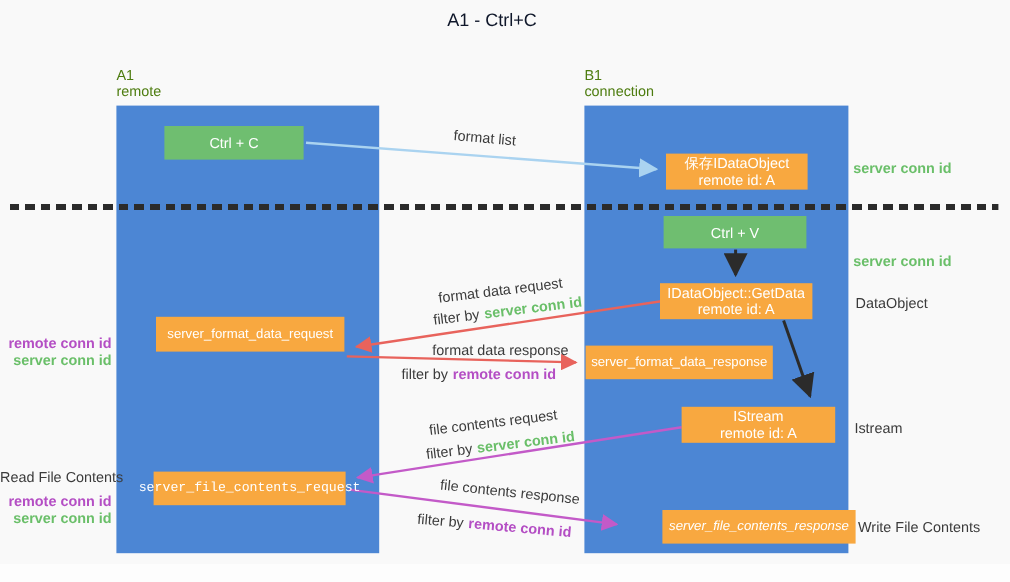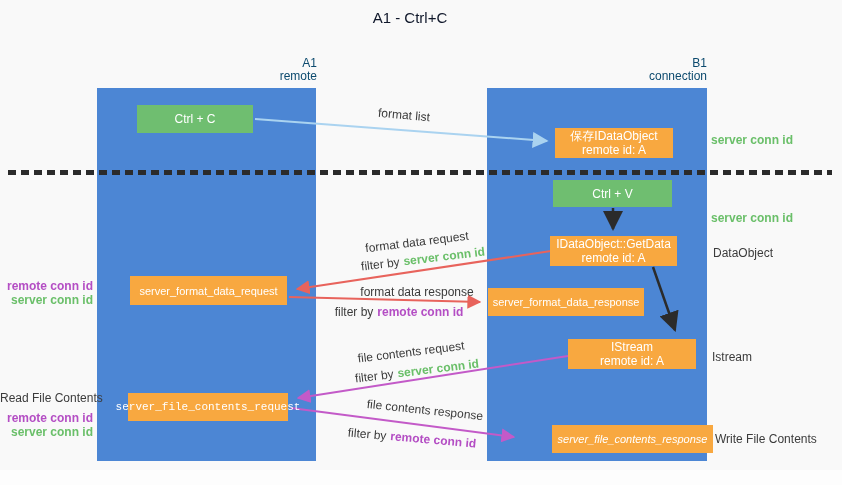--- a/index.html
+++ b/index.html
@@ -9,22 +9,22 @@
     background:#f9f9f9;
     font-family:"Liberation Sans",sans-serif;
     -webkit-font-smoothing:antialiased;
   }
   .bottom-strip{position:absolute;left:0;top:470px;width:842px;height:15px;background:#fdfdfd;}
   .title{
     position:absolute;left:290px;top:8px;width:240px;text-align:center;
     font-size:15px;line-height:20px;color:#0f172a;
   }
   .lane-header{
-    position:absolute;width:220px;text-align:right;
-    font-size:12px;line-height:13px;color:#0c4a6e;
+    position:absolute;width:220px;text-align:left;
+    font-size:12px;line-height:13px;color:#4d7c0f;
   }
   .lane{position:absolute;top:88px;height:373px;background:#4c86d4;}
   .lane-left{left:97px;width:219px;}
   .lane-right{left:487px;width:220px;}
   .dashed-line{
     position:absolute;left:8px;top:170px;width:824px;height:5px;
     background:repeating-linear-gradient(90deg,#2b2b2b 0 8px,transparent 8px 13px);
   }
   .box{
     position:absolute;display:flex;flex-direction:column;align-items:center;justify-content:center;
@@ -105,21 +105,21 @@
 
   <div class="box green-box" style="left:553px;top:180px;width:119px;height:27px;">
     <span>Ctrl + V</span>
   </div>
 
   <div class="box orange-box" style="left:550px;top:236px;width:127px;height:30px;">
     <div>IDataObject::GetData</div>
     <div>remote id: A</div>
   </div>
 
-  <div class="box orange-box small" style="left:130px;top:276px;width:157px;height:29px;">
+  <div class="box orange-box small" style="left:130px;top:264px;width:157px;height:29px;">
     <span>server_format_data_request</span>
   </div>
 
   <div class="box orange-box small" style="left:488px;top:288px;width:156px;height:28px;">
     <span>server_format_data_response</span>
   </div>
 
   <div class="box orange-box" style="left:568px;top:339px;width:128px;height:30px;">
     <div>IStream</div>
     <div>remote id: A</div>

